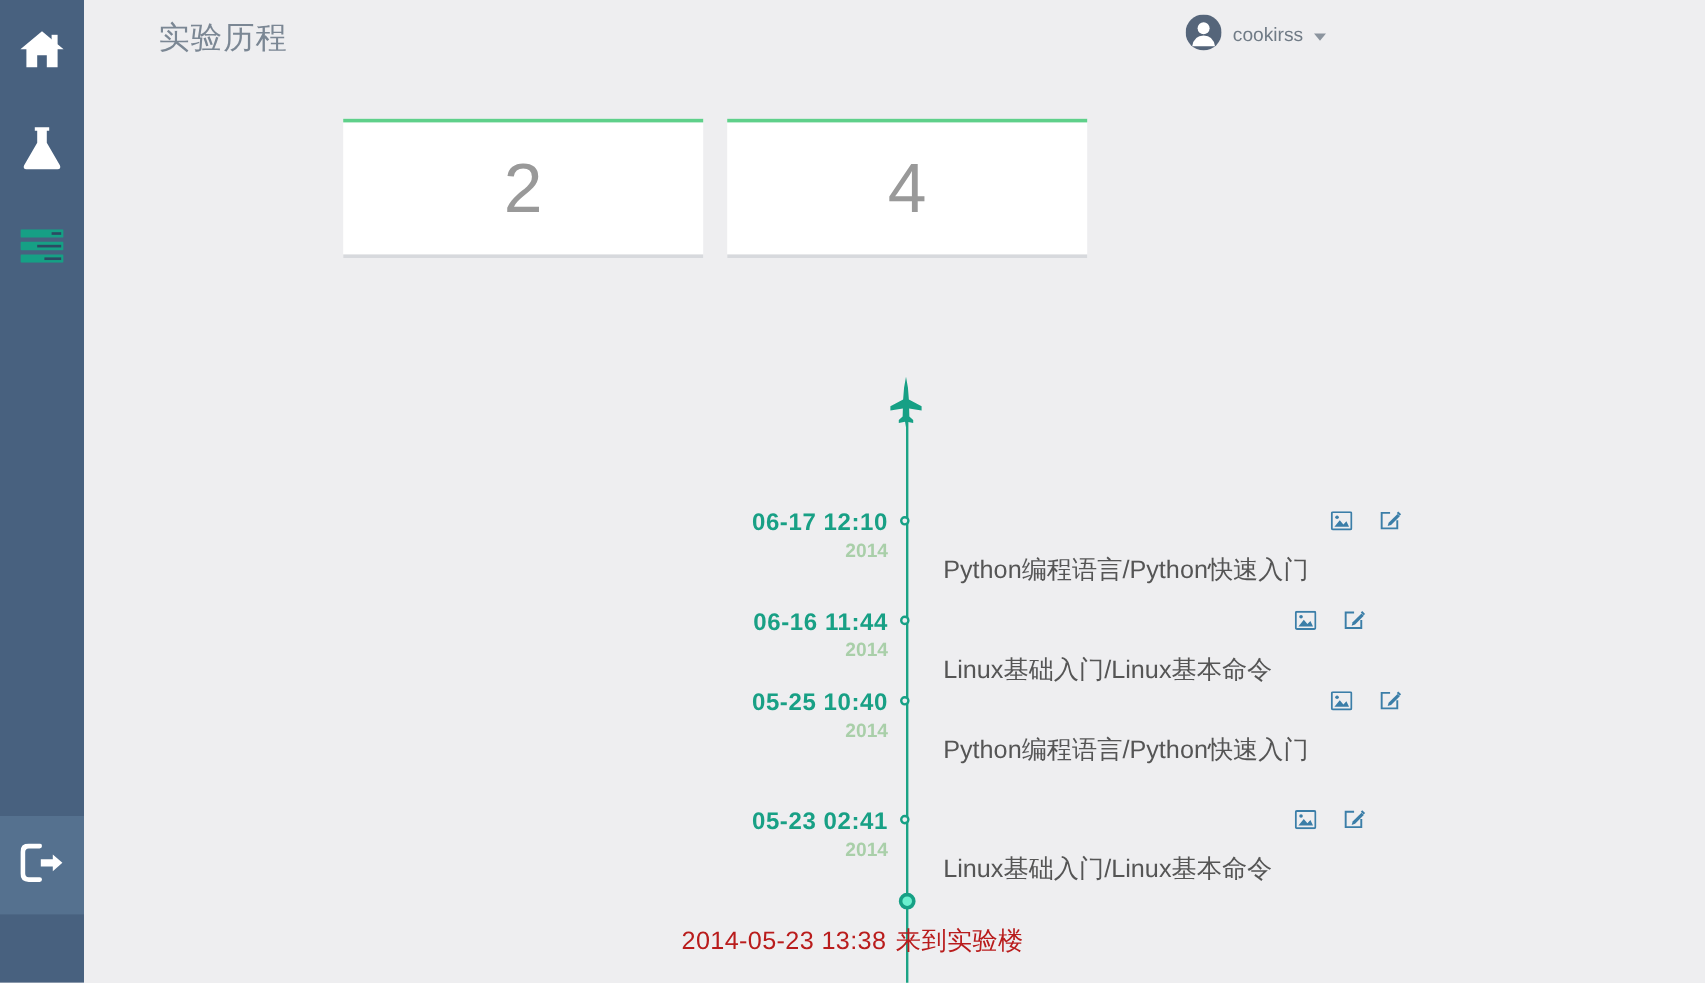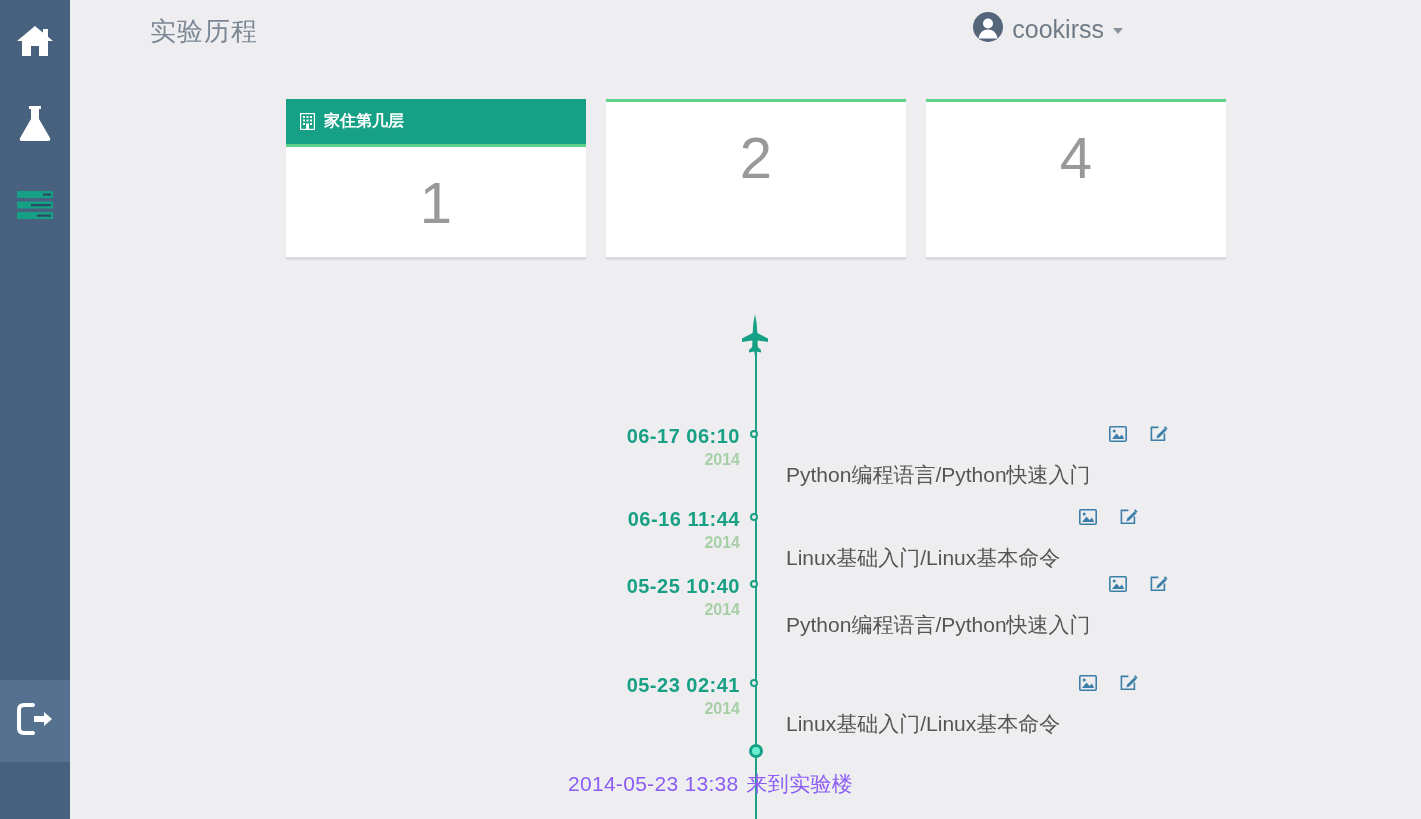--- a/index.html
+++ b/index.html
@@ -43,21 +43,21 @@
     height: 82px;
     background: #55718f;
     display: flex;
     align-items: center;
     justify-content: center;
   }
 
   
   #header {
     position: absolute;
-    left: 88px; top: 0;
+    left: 70px; top: 0;
     width: 1083px;
     height: 62px;
   }
   #page-title {
     position: absolute;
     left: 62px;
     top: 14px;
     font-size: 26px;
     color: #7b8794;
     font-weight: 400;
@@ -67,21 +67,21 @@
   #user-menu {
     position: absolute;
     right: 48px;
     top: 12px;
     display: flex;
     align-items: center;
     gap: 9px;
     cursor: pointer;
   }
   #user-name {
-    font-size: 25px;
+    font-size: 16px;
     color: #707b86;
   }
   #caret { 
     width: 0; height: 0;
     border-left: 5px solid transparent;
     border-right: 5px solid transparent;
     border-top: 6px solid #8b949e;
     margin-top: 3px;
   }
 
@@ -209,21 +209,21 @@
     background: #6bf0cf;
     box-sizing: border-box;
   }
   #tl-end-label {
     position: absolute;
     left: 0;
     top: 470px;
     width: 1421px;
     text-align: center;
     font-size: 21px;
-    color: #8b5cf6;
+    color: #b91c1c;
     letter-spacing: .3px;
   }
   #tl-end-label .endtime { margin-right: 8px; }
 </style>
 </head>
 <body>
 
 <div id="sidebar">
 
   <div class="side-btn">
@@ -277,42 +277,20 @@
         <path d="M5.5 26.5 Q7 17.5 15 17.5 Q23 17.5 24.5 26.5 Z" fill="#ffffff"></path>
       </svg>
     </span>
     <span id="user-name">cookirss</span>
     <span id="caret"></span>
   </div>
 </div>
 
 <div id="cards">
 
-  <div class="card">
-    <div class="card-head">
-      <span>
-        <svg width="15" height="17" viewBox="0 0 15 17">
-          <rect x="0.5" y="0.5" width="14" height="16" fill="none" stroke="#ffffff" stroke-width="1.4"></rect>
-          <g fill="#ffffff">
-            <rect x="3" y="3" width="2" height="2"></rect>
-              <rect x="6.5" y="3" width="2" height="2"></rect>
-              <rect x="10" y="3" width="2" height="2"></rect>
-            <rect x="3" y="6.5" width="2" height="2"></rect>
-              <rect x="6.5" y="6.5" width="2" height="2"></rect>
-              <rect x="10" y="6.5" width="2" height="2"></rect>
-            <rect x="3" y="10" width="2" height="2"></rect>
-              <rect x="10" y="10" width="2" height="2"></rect>
-            <rect x="6" y="10.5" width="3" height="6"></rect>
-          </g>
-        </svg>
-      </span>
-      <span>家住第几层</span>
-    </div>
-    <div class="card-body">1</div>
-  </div>
 
   <div class="card">
     <div class="card-body">2</div>
   </div>
 
   <div class="card">
     <div class="card-body">4</div>
   </div>
 </div>
 
@@ -320,21 +298,21 @@
 
   <div id="tl-line"></div>
 
   <div id="tl-plane">
     <svg width="40" height="42" viewBox="0 0 40 42">
       <path d="M20 0 L21.6 9 L22.4 19 L33 24.5 L33 28 L22.6 26.4 L22.8 33 L26 36 L26 38.6 L20.8 37.4 L20 42 L19.2 37.4 L14 38.6 L14 36 L17.2 33 L17.4 26.4 L7 28 L7 24.5 L17.6 19 L18.4 9 Z" fill="#16a085"></path>
     </svg>
   </div>
 
   <div class="tl-item" style="top:125px">
-    <div class="tl-time">06-17 06:10</div>
+    <div class="tl-time">06-17 12:10</div>
     <div class="tl-year">2014</div>
     <div class="tl-dot"></div>
     <div class="tl-label">Python编程语言/Python快速入门</div>
     <div class="tl-icons" style="left:1109px">
       <span>
         <svg width="18" height="16" viewBox="0 0 18 16">
           <rect x="0.8" y="0.8" width="16.4" height="14.4" rx="1" fill="none" stroke="#3b7ea8" stroke-width="1.6"></rect>
           <circle cx="5.2" cy="5" r="1.5" fill="#3b7ea8"></circle>
           <path d="M3 13 L7.5 7.5 L10.5 11 L13 8.4 L15.2 13 Z" fill="#3b7ea8"></path>
         </svg>

